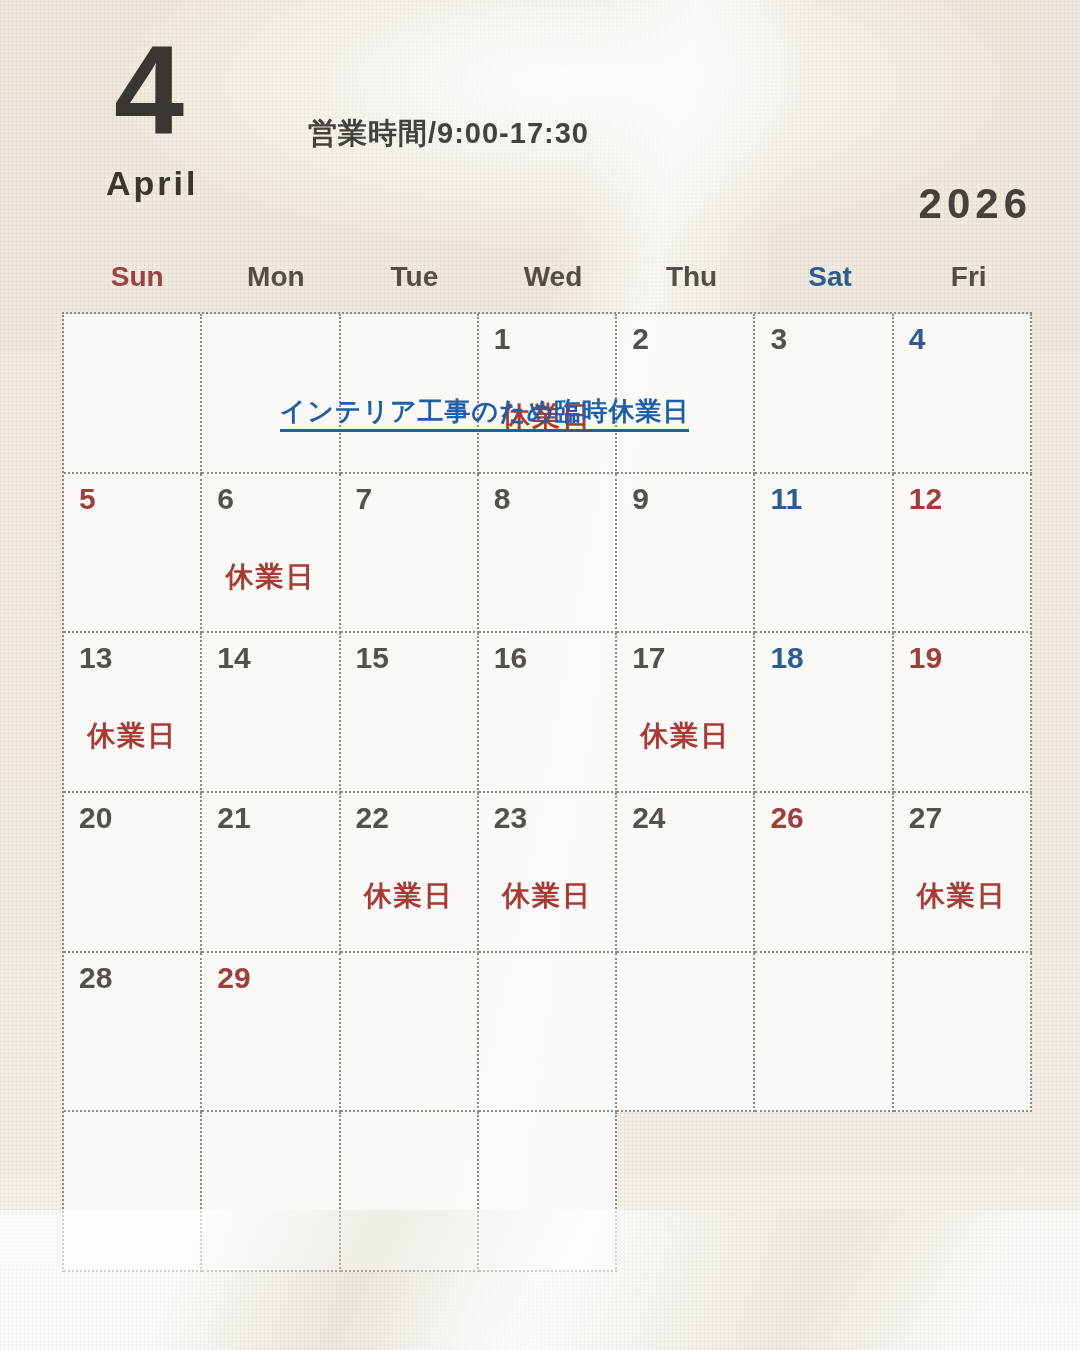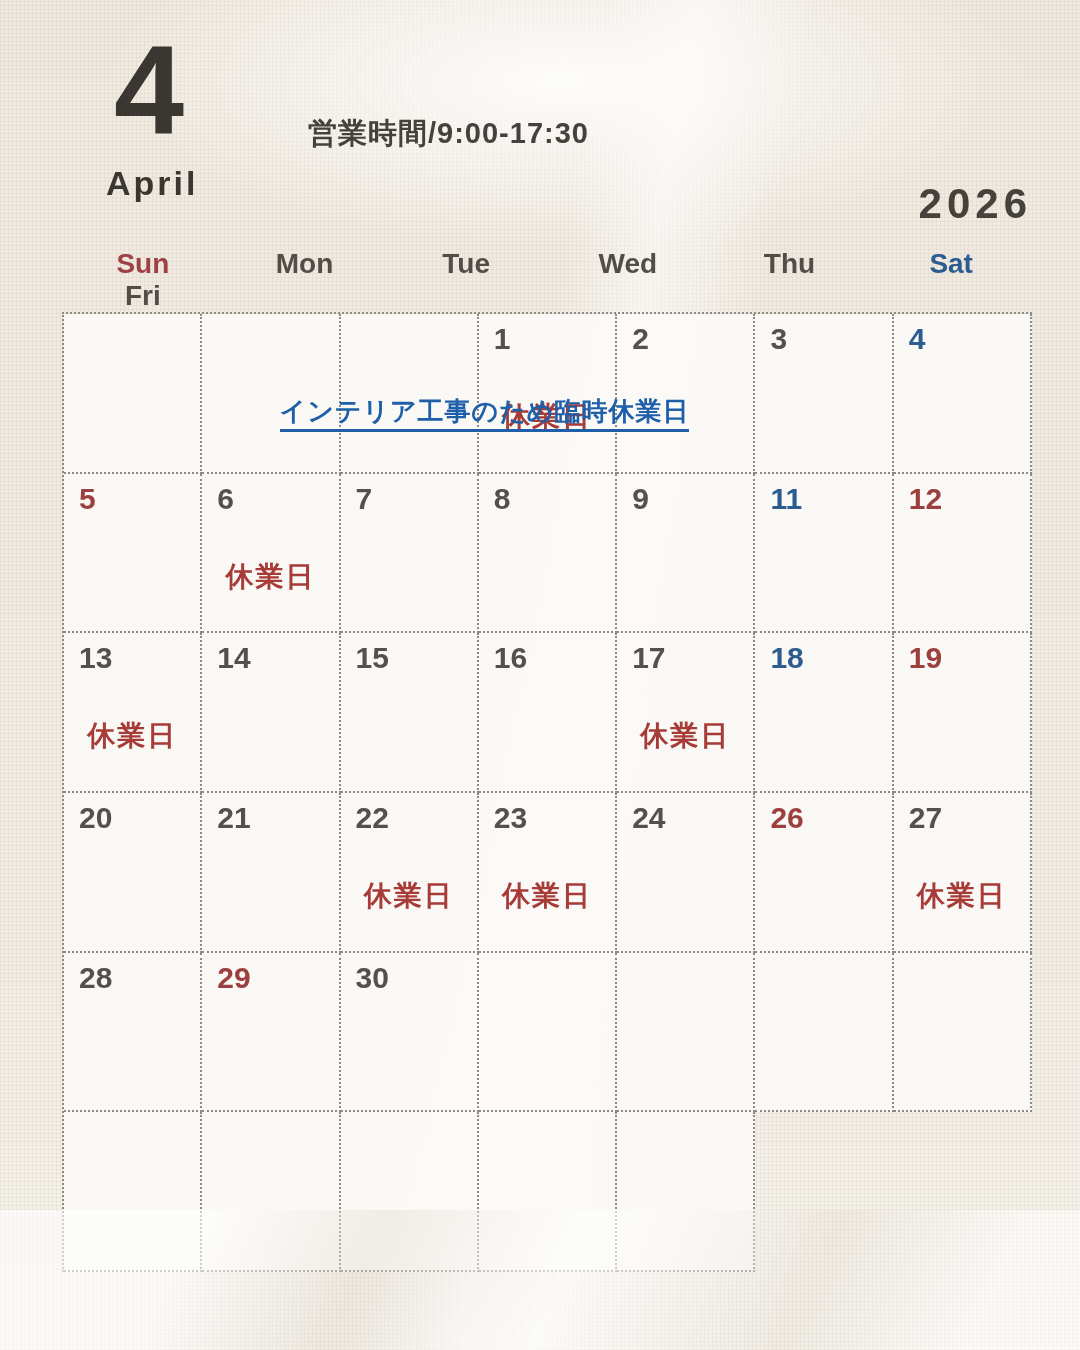--- a/index.html
+++ b/index.html
@@ -37,22 +37,22 @@
     position:absolute;left:308px;top:114px;
     font-size:29px;font-weight:700;color:#45413c;letter-spacing:1px;
   }
   .year{
     position:absolute;right:48px;top:160px;
     font-size:42px;font-weight:600;letter-spacing:5px;color:#45413c;margin-top:20px;
   }
 
   
   .weekdays{
-    position:absolute;left:62px;top:248px;width:970px;height:58px;
-    display:grid;grid-template-columns:repeat(6,1fr);
+    position:absolute;left:68px;top:248px;width:970px;height:58px;
+    display:grid;grid-template-columns:repeat(7,1fr);
   }
   .weekdays .wd{
     display:flex;align-items:center;justify-content:center;
     font-size:28px;font-weight:700;color:#524d48;
   }
   .wd.c-red{color:#9e4145;}
   .wd.c-blue{color:#2d5d90;}
 
   
   .grid{
@@ -201,23 +201,20 @@
       <div class="cell">
         <span class="daynum">27</span>
         <div class="note">休業日</div>
       </div>
       <div class="cell">
         <span class="daynum">28</span>
       </div>
       <div class="cell">
         <span class="daynum red">29</span>
       </div>
-      <div class="cell">
-        <span class="daynum">30</span>
-      </div>
       <div class="cell"></div>
       <div class="cell"></div>
       <div class="cell"></div>
       <div class="cell"></div>
       <div class="cell"></div>
       <div class="cell"></div>
       <div class="cell"></div>
       <div class="cell"></div>
       <div class="cell"></div>
     </div>

